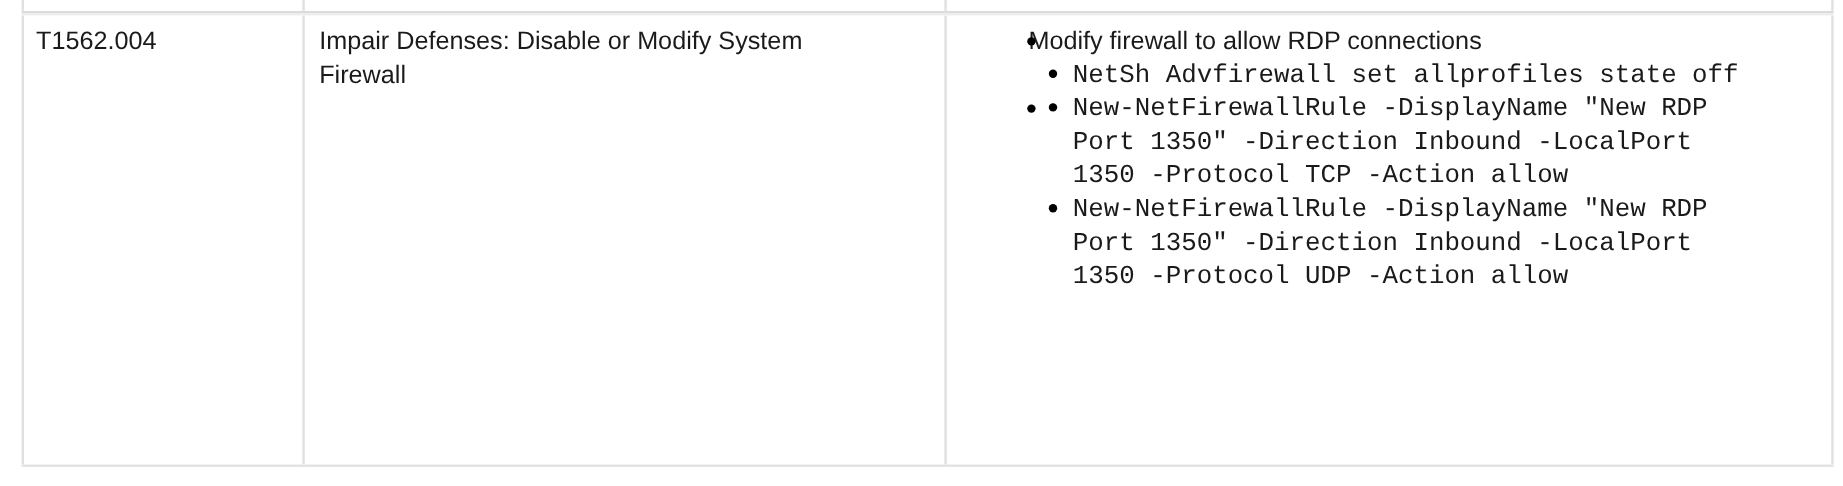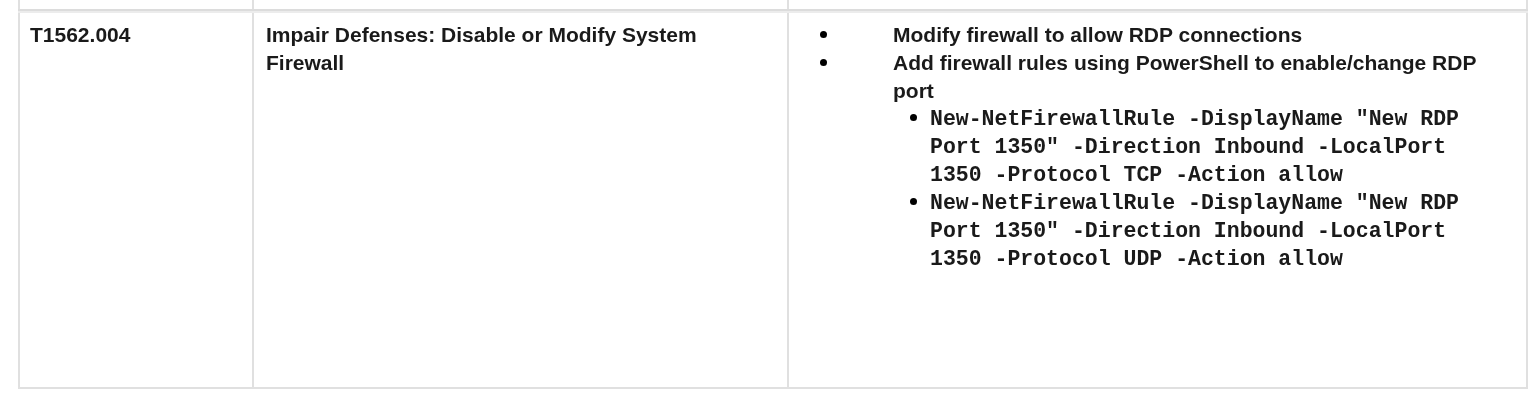--- a/index.html
+++ b/index.html
@@ -12,21 +12,20 @@
   body{font-family:"Liberation Sans", sans-serif;color:var(--ink);}
 
   .table{
     position:absolute;
     left:18px; top:0;
     width:1510px;
   }
   .row{
     display:grid;
     grid-template-columns:234px 535px 1fr;
-    font-weight:bold;
   }
   .cell{
     border-left:2px solid var(--line);
     background:#ffffff;
   }
   .row .cell:last-child{
     border-right:2px solid var(--line);
   }
   .row-prev{
     height:11px;
@@ -52,21 +51,22 @@
   }
   .prewrap{white-space:pre-wrap;}
 
   ul.details-list{
     list-style:none;
     font-size:21px;
     line-height:28px;
   }
   ul.details-list > li{
     position:relative;
-    padding-left:104px;
+    padding-left:32px;
+    margin-left:36px;
   }
   ul.command-list{
     list-style:none;
   }
   ul.command-list > li{
     position:relative;
     padding-left:37px;
   }
   .bullet{
     position:absolute;
@@ -108,26 +108,29 @@
     <div class="cell name-cell prewrap">Impair Defenses: Disable or Modify System
 Firewall</div>
 
     <div class="cell details-cell">
       <ul class="details-list">
 
         <li>
           <span class="bullet bullet-l1"></span>
           <span>Modify firewall to allow RDP connections</span>
           <ul class="command-list">
+            <li>
+              <span class="bullet bullet-l2"></span>
+              <code class="cmd">NetSh Advfirewall set allprofiles state off</code>
+            </li>
           </ul>
         </li>
 
         <li>
           <span class="bullet bullet-l1"></span>
-          <span>Add firewall rules using PowerShell to enable/change RDP port</span>
           <ul class="command-list">
             <li>
               <span class="bullet bullet-l2"></span>
               <code class="cmd">New-NetFirewallRule -DisplayName "New RDP
 Port 1350" -Direction Inbound -LocalPort
 1350 -Protocol TCP -Action allow</code>
             </li>
             <li>
               <span class="bullet bullet-l2"></span>
               <code class="cmd">New-NetFirewallRule -DisplayName "New RDP

